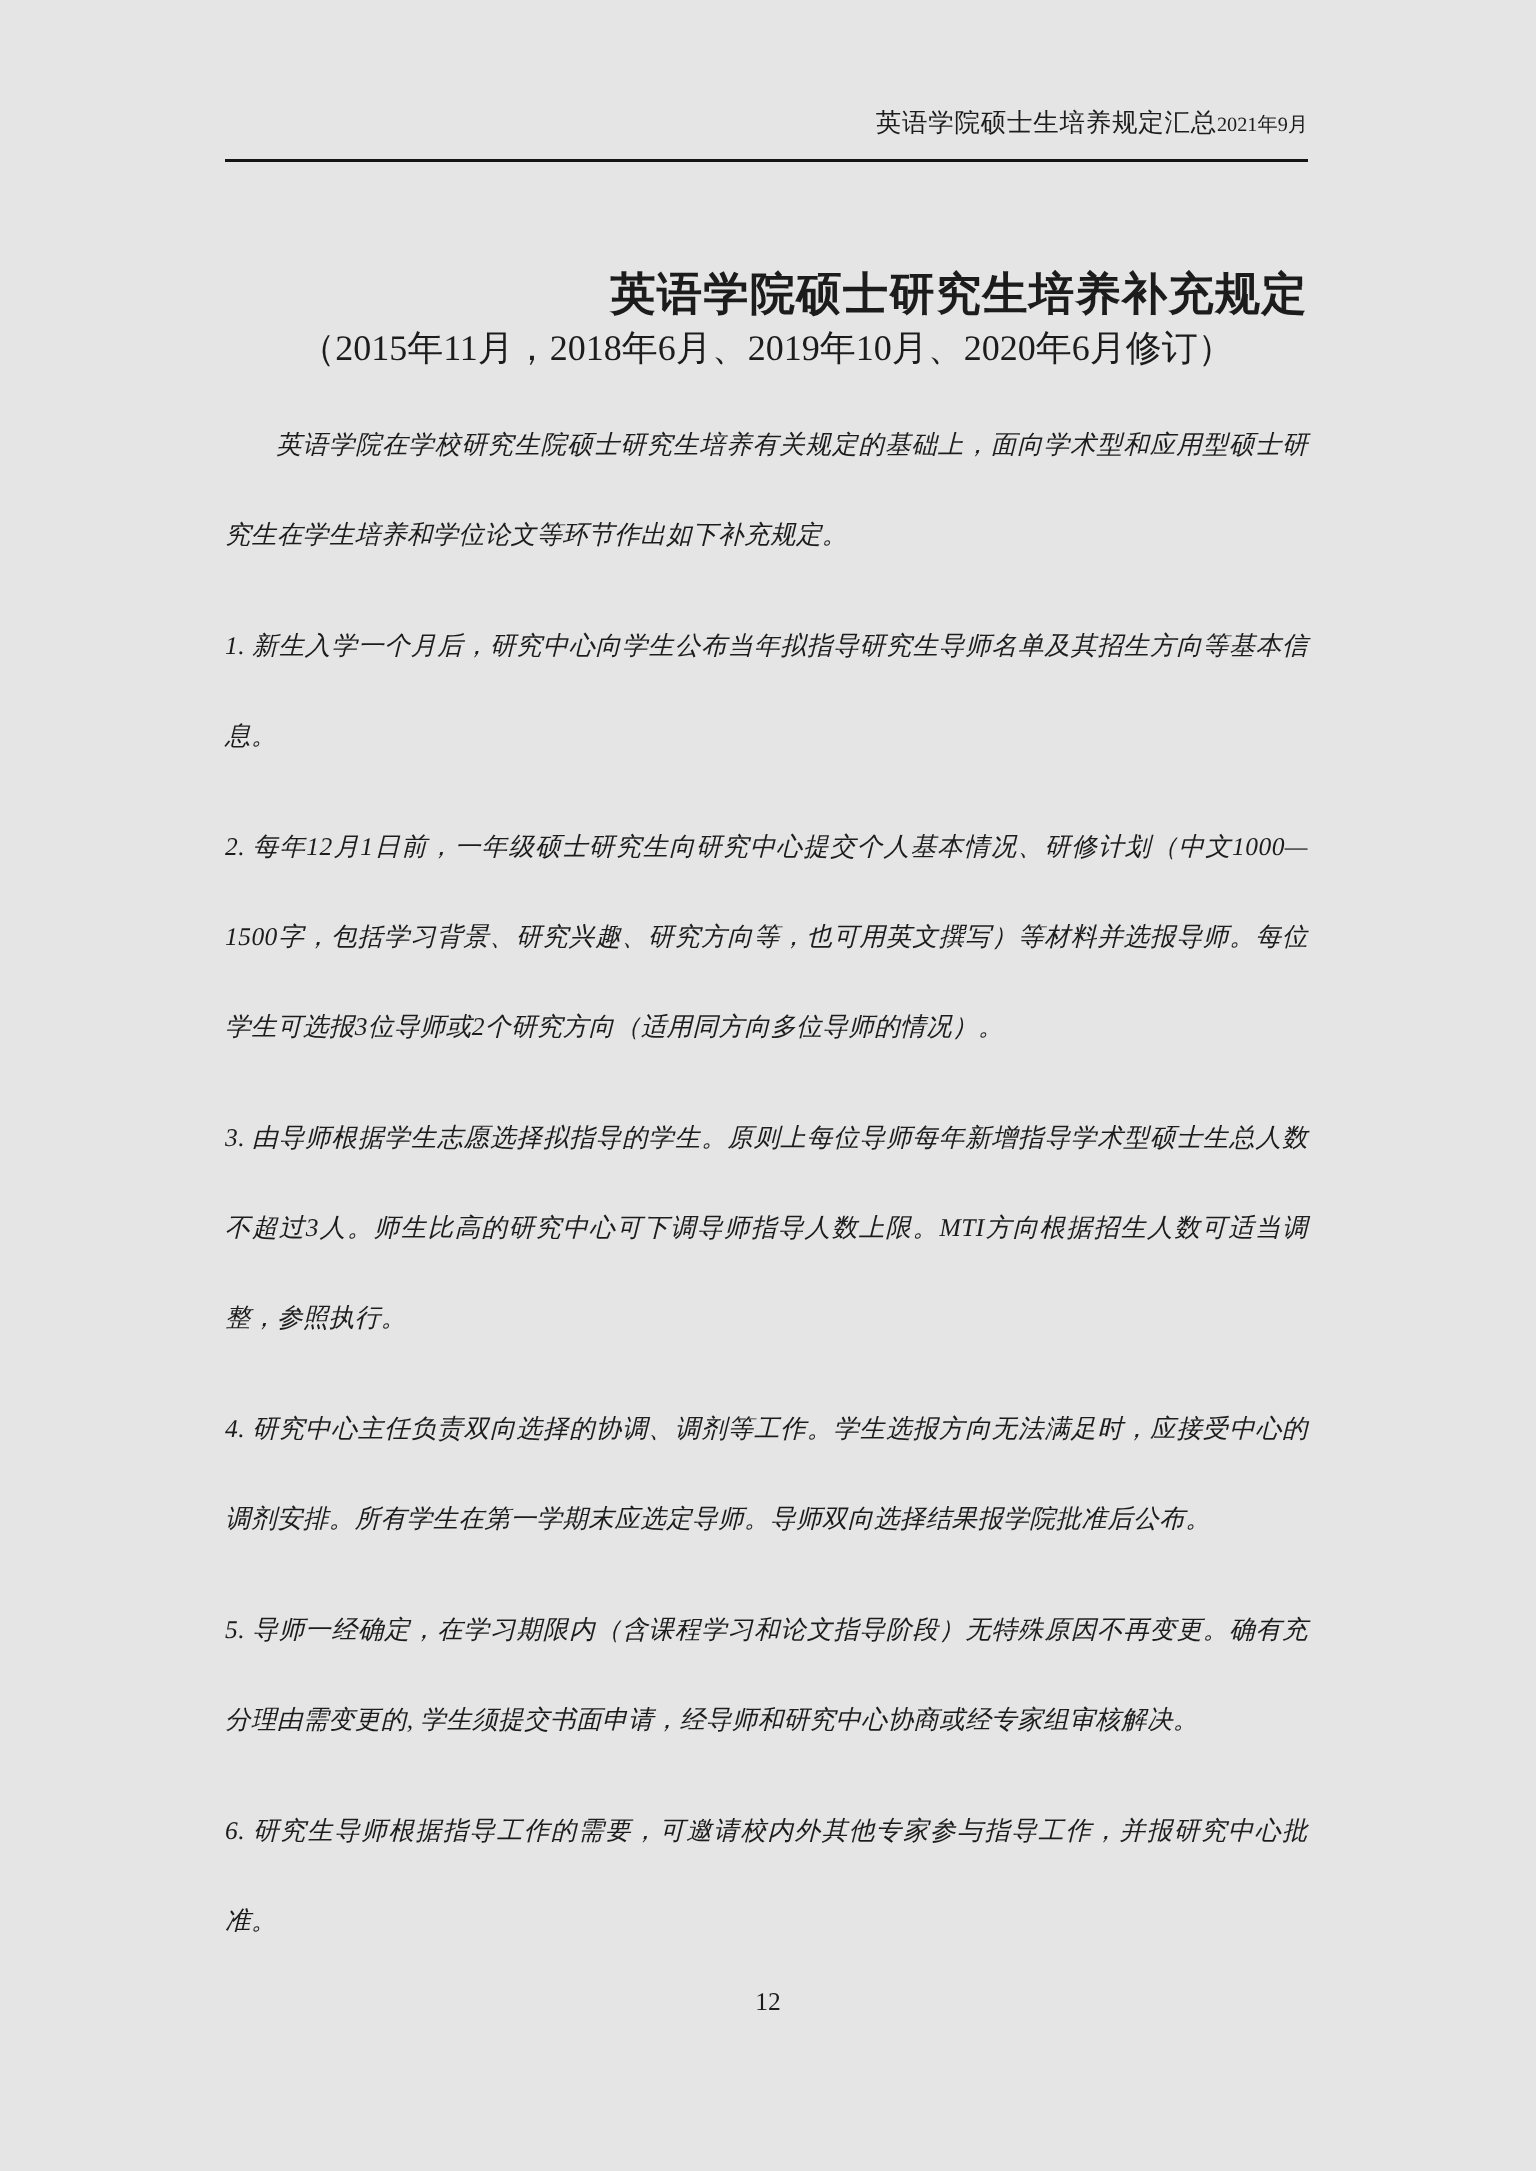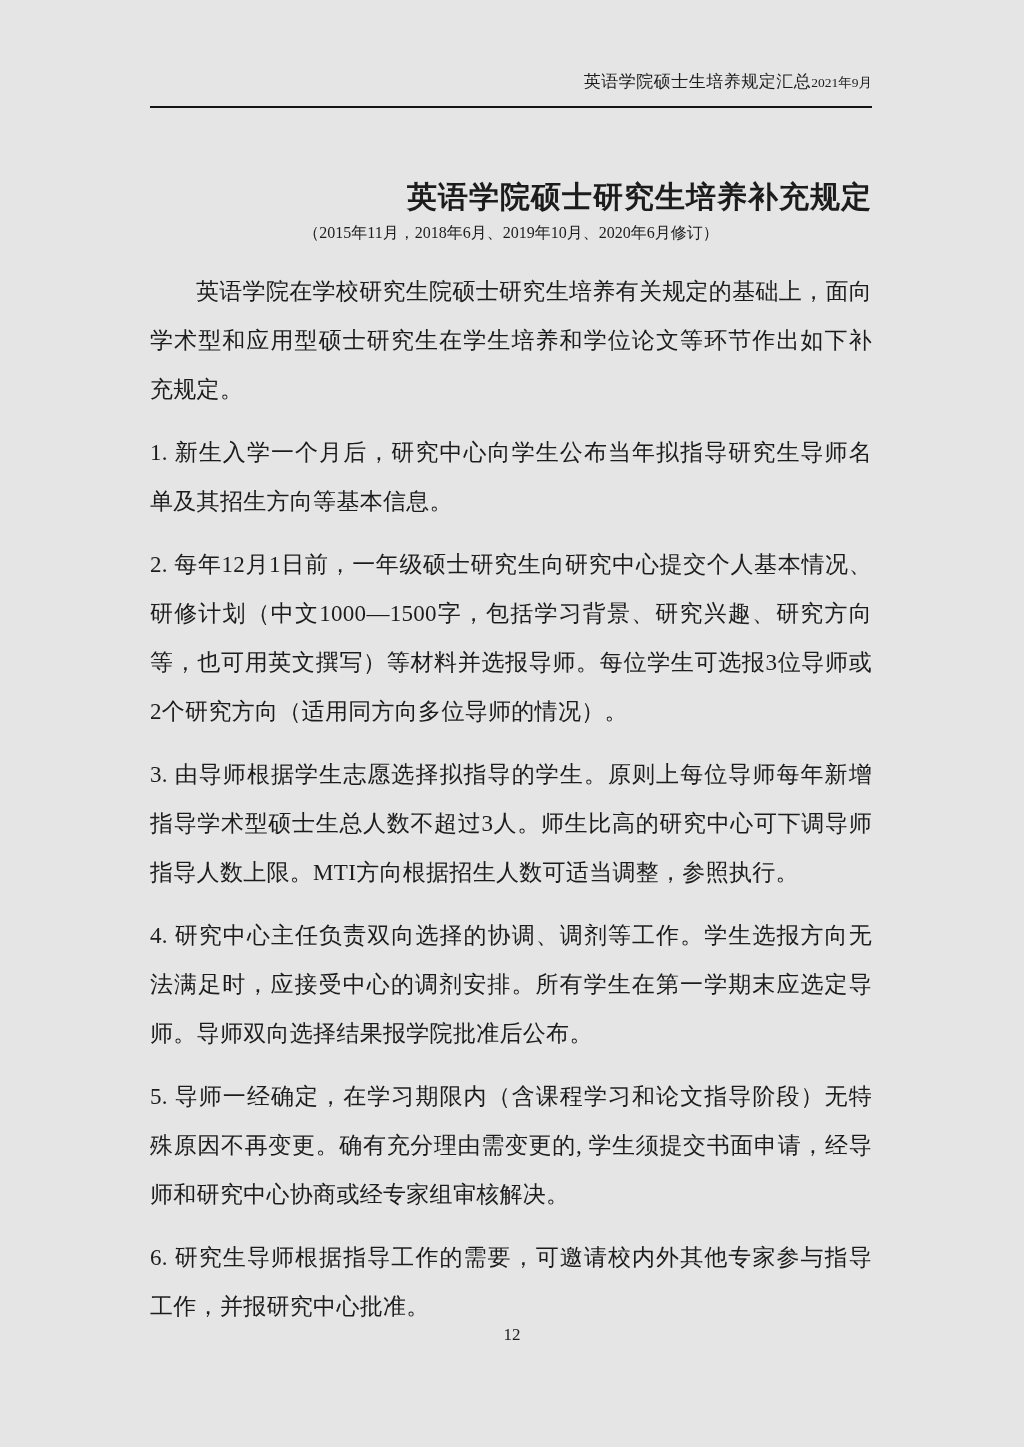--- a/index.html
+++ b/index.html
@@ -41,29 +41,30 @@
     margin: 72px 0 0 0;
     text-align: right;
     font-size: 30px;
     font-weight: 700;
     line-height: 34px;
     letter-spacing: 1px;
   }
   .subtitle {
     margin-top: 7px;
     text-align: center;
-    font-size: 16px;
+    font-size: 24px;
     line-height: 24px;
   }
   .body-text {
     margin: 0;
-    font-size: 23px;
-    line-height: 49px;
+    font-size: 17px;
+    line-height: 60px;
     text-align: justify;
     letter-spacing: 0.3px;
+    font-style: italic;
   }
   .intro {
     margin-top: 22px;
     text-indent: 2em;
   }
   .section-heading {
     margin-top: 17px;
   }
   .item {
     margin-top: 14px;

